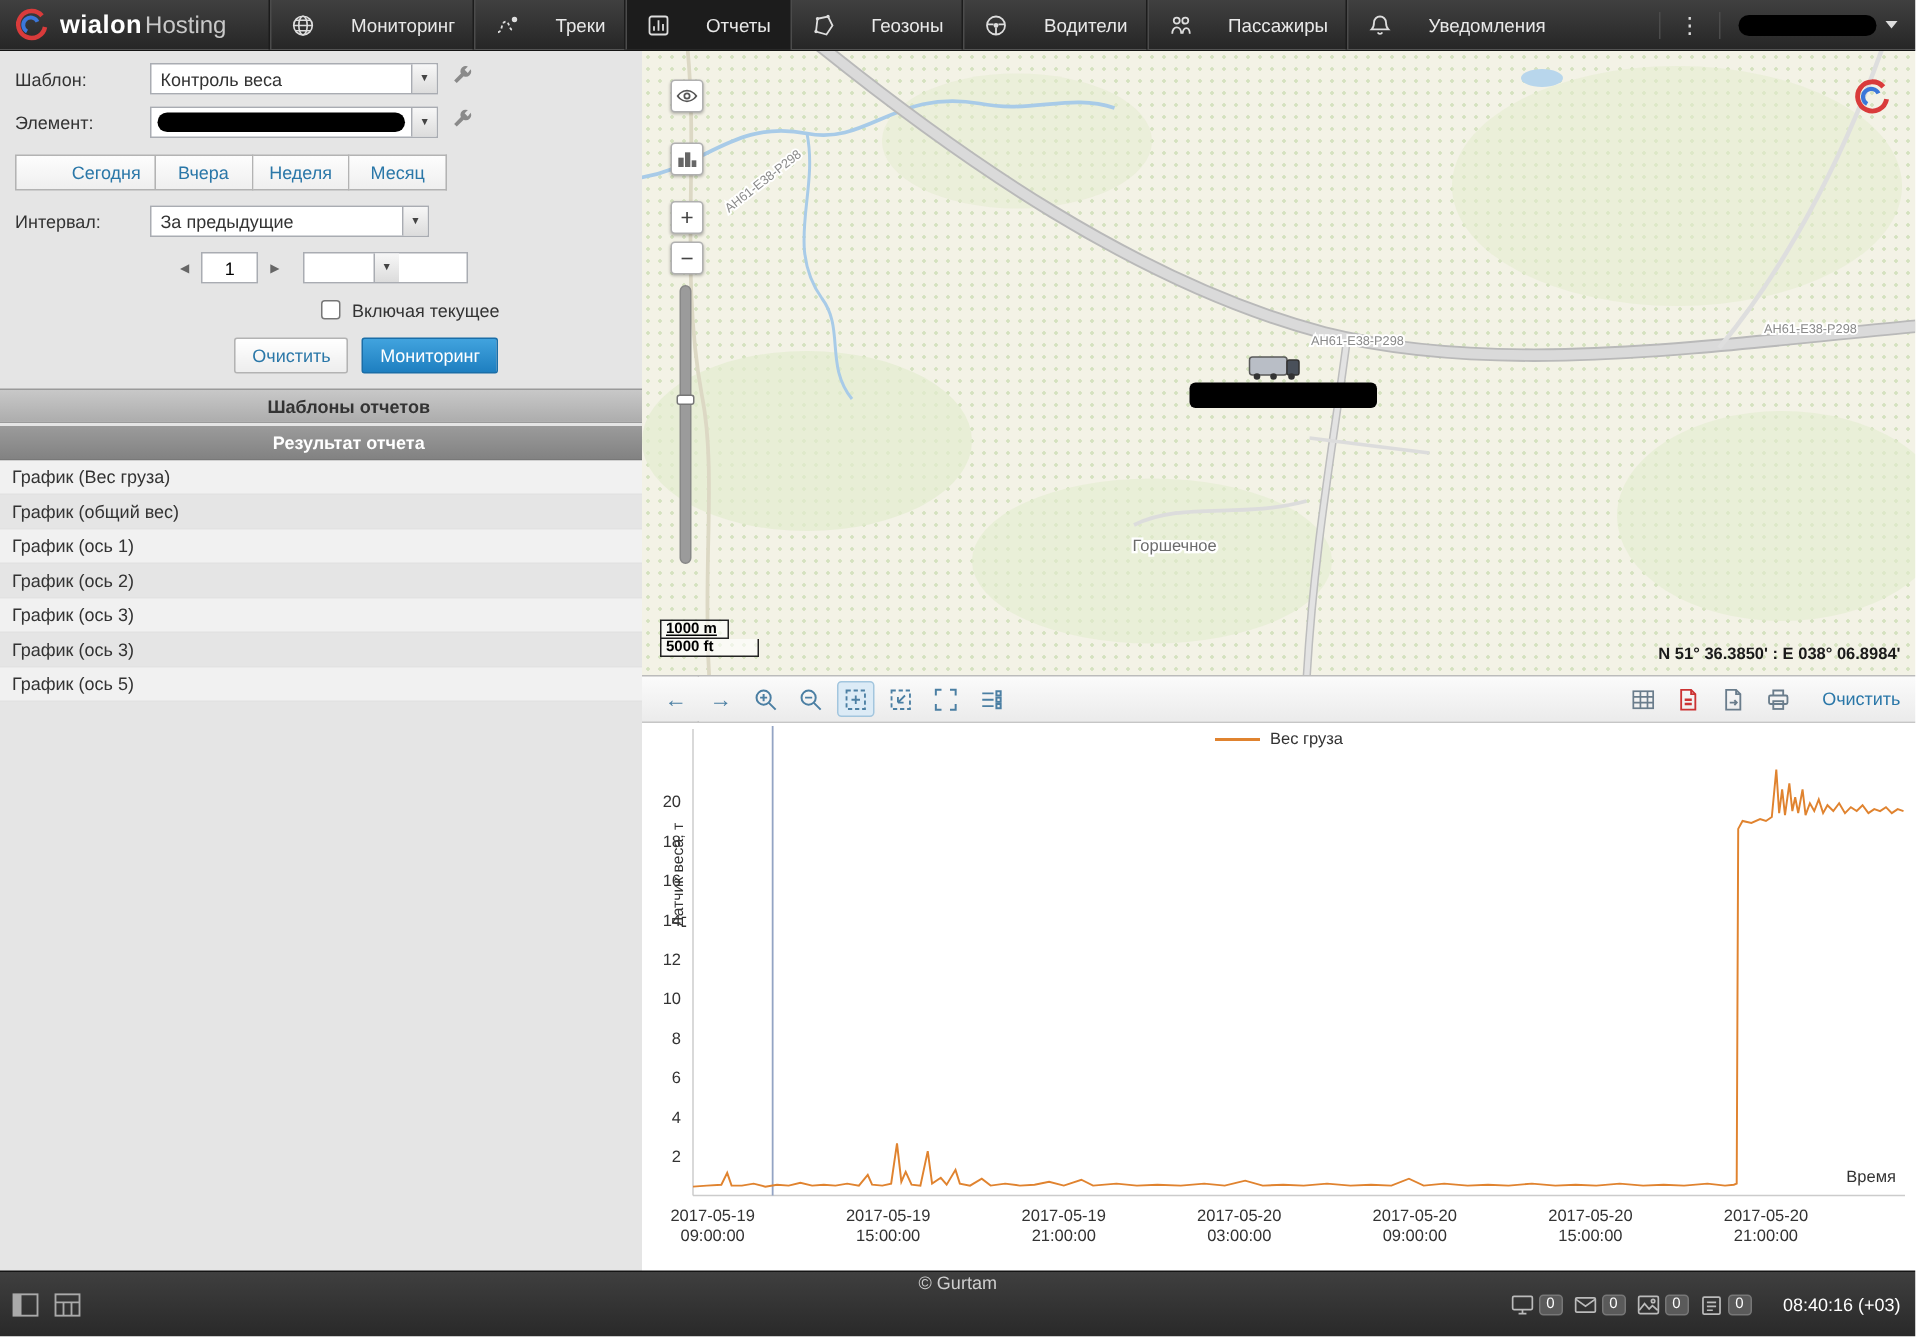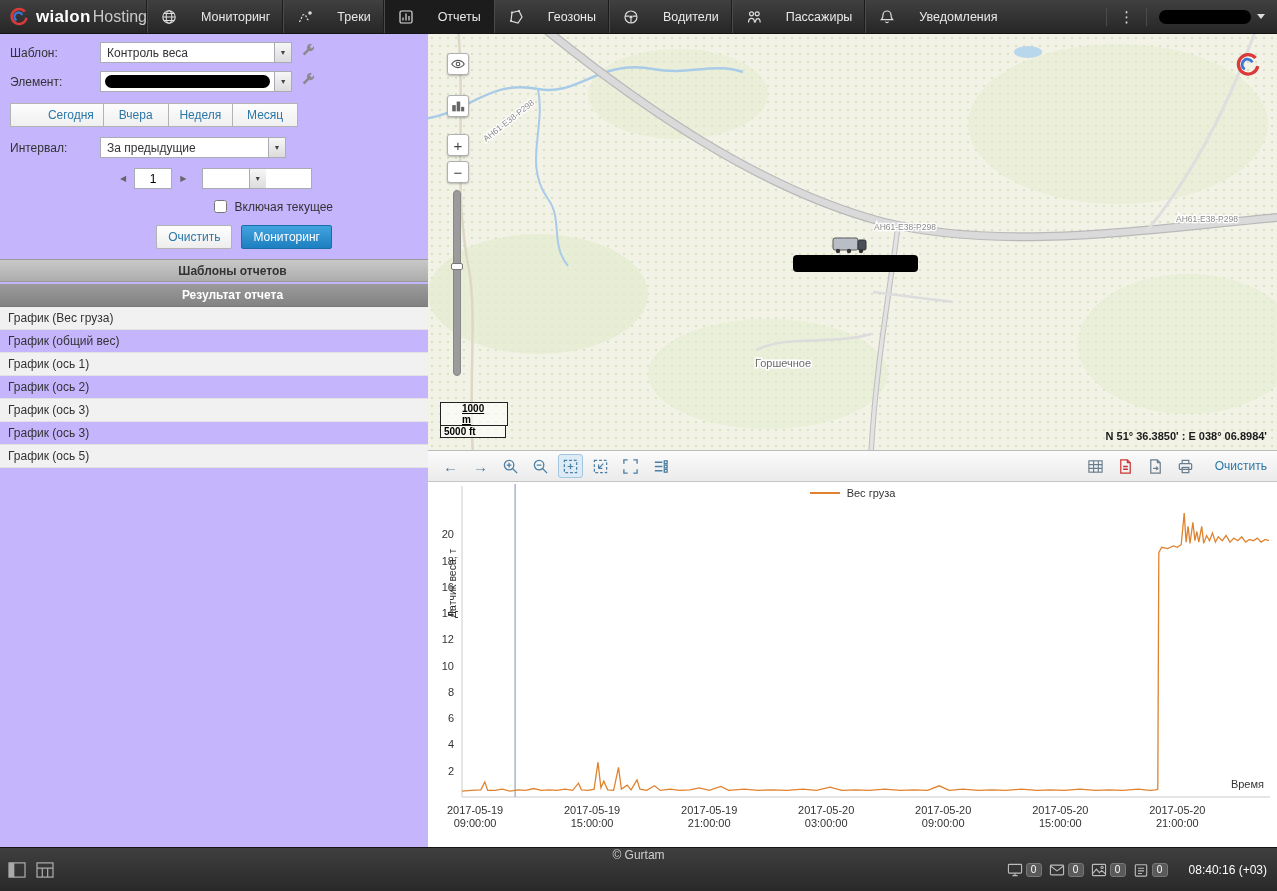--- a/index.html
+++ b/index.html
@@ -7,38 +7,38 @@
   body {
     width:1277px; height:891px; position:relative; overflow:hidden;
     font-family:"Liberation Sans", sans-serif; background:#fff; color:#333;
   }
   
   .topbar {
     position:absolute; top:0; left:0; right:0; height:34px;
     background:linear-gradient(#404040,#262626);
     display:flex; align-items:stretch; border-bottom:1px solid #141414;
   }
-  .logo { width:147px; display:flex; align-items:center; padding-left:9px; gap:7px; }
+  .logo { width:180px; display:flex; align-items:center; padding-left:9px; gap:7px; }
   .brand { color:#fff; font-size:17px; font-weight:bold; letter-spacing:.3px; }
   .brand-light { color:#c9c9c9; font-weight:normal; font-size:16px; margin-left:2px; }
   .nav-item {
     display:flex; align-items:center; gap:24px; padding:0 13px;
     color:#e9e9e9; font-size:12.5px; cursor:pointer;
     border-left:1px solid #4b4b4b; box-shadow:-1px 0 0 #1c1c1c;
   }
   .nav-item.active { background:#1c1c1c; }
   .topbar-right { margin-left:auto; display:flex; align-items:center; }
   .overflow-dots { color:#ddd; font-size:15px; padding:0 12px; border-left:1px solid #4b4b4b; border-right:1px solid #4b4b4b; cursor:pointer; }
   .user-pill { width:92px; height:14px; background:#000; border-radius:7px; margin:0 6px 0 12px; }
   .user-caret { width:0;height:0;border-left:4px solid transparent;border-right:4px solid transparent;border-top:5px solid #ddd; margin-right:12px; }
 
   
   .sidebar {
     position:absolute; top:34px; left:0; width:466px; bottom:28px;
-    background:#c4b5fd; border-right:1px solid #9d9d9d; font-size:12px;
+    background:#e5e5e5; border-right:1px solid #9d9d9d; font-size:12px;
   }
   .form-row { display:flex; align-items:center; padding:8px 10px 0; }
   .form-row label { width:90px; color:#333; }
   .dd { width:192px; height:21px; border:1px solid #a9acb2; background:#fff; display:flex; align-items:center; cursor:pointer; }
   .dd-text { flex:1; padding:0 6px; white-space:nowrap; overflow:hidden; }
   .dd-arrow { width:17px; height:19px; background:linear-gradient(#f7f7f7,#dcdcdc); border-left:1px solid #a9acb2; display:flex; align-items:center; justify-content:center; font-size:7px; color:#444; }
   .wrench { margin-left:9px; cursor:pointer; }
   .redact { background:#000; border-radius:7px; height:13px; width:168px; margin:0 4px; }
   .tabs { display:flex; margin:11px 0 0 10px; width:288px; }
   .tab { flex:1; border:1px solid #b3b3b3; border-left:none; background:linear-gradient(#fdfdfd,#efefef); color:#2a77a8; text-align:center; padding:4px 0; cursor:pointer; }
@@ -64,21 +64,21 @@
     background-size:8px 8px;
   }
   .map-btn {
     position:absolute; width:22px; height:22px; background:#fff; border:1px solid #b0b0b0;
     border-radius:3px; display:flex; align-items:center; justify-content:center;
     cursor:pointer; box-shadow:0 1px 2px rgba(0,0,0,.25);
   }
   .zoom-slider { position:absolute; left:25px; top:156px; width:8px; height:186px; background:#9b9b9b; border:1px solid #878787; border-radius:4px; cursor:pointer; }
   .zoom-handle { position:absolute; left:-3px; top:72px; width:12px; height:7px; background:#fff; border:1px solid #777; border-radius:2px; }
   .scale { position:absolute; left:12px; bottom:12px; font-size:10px; font-weight:bold; color:#000; }
-  .scale-m { width:68px; border:1px solid #222; background:rgba(255,255,255,.6); padding:0 21px;text-decoration:underline; }
+  .scale-m { width:46px; border:1px solid #222; background:rgba(255,255,255,.6); padding:0 3px;text-decoration:underline; }
   .scale-ft { width:66px; border:1px solid #222; border-top:none; background:rgba(255,255,255,.6); padding:0 3px; }
   .coords { position:absolute; right:10px; bottom:8px; font-size:11px; font-weight:bold; color:#1a1a1a; }
   .map-logo { position:absolute; right:16px; top:18px; }
 
   
   .ctoolbar {
     position:absolute; left:428px; top:450px; width:849px; height:32px;
     background:linear-gradient(#fbfbfb,#ebebeb); border-bottom:1px solid #c6c6c6; border-top:1px solid #bbb;
     display:flex; align-items:center; padding:0 10px;
   }

